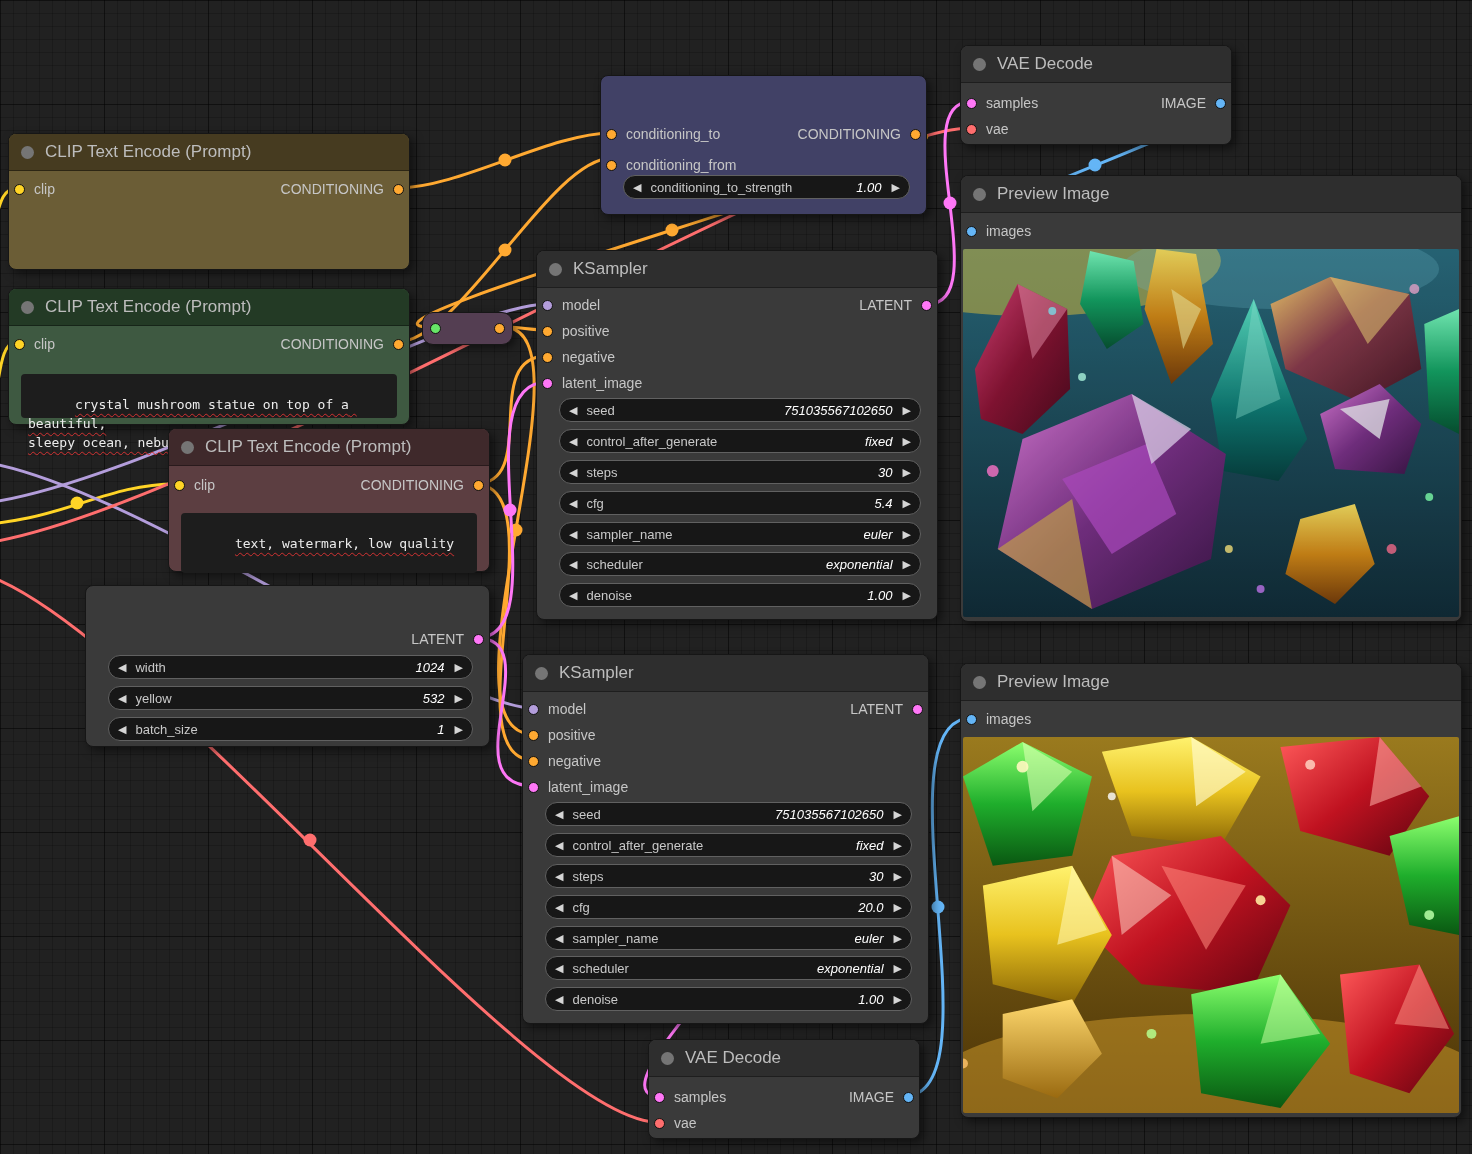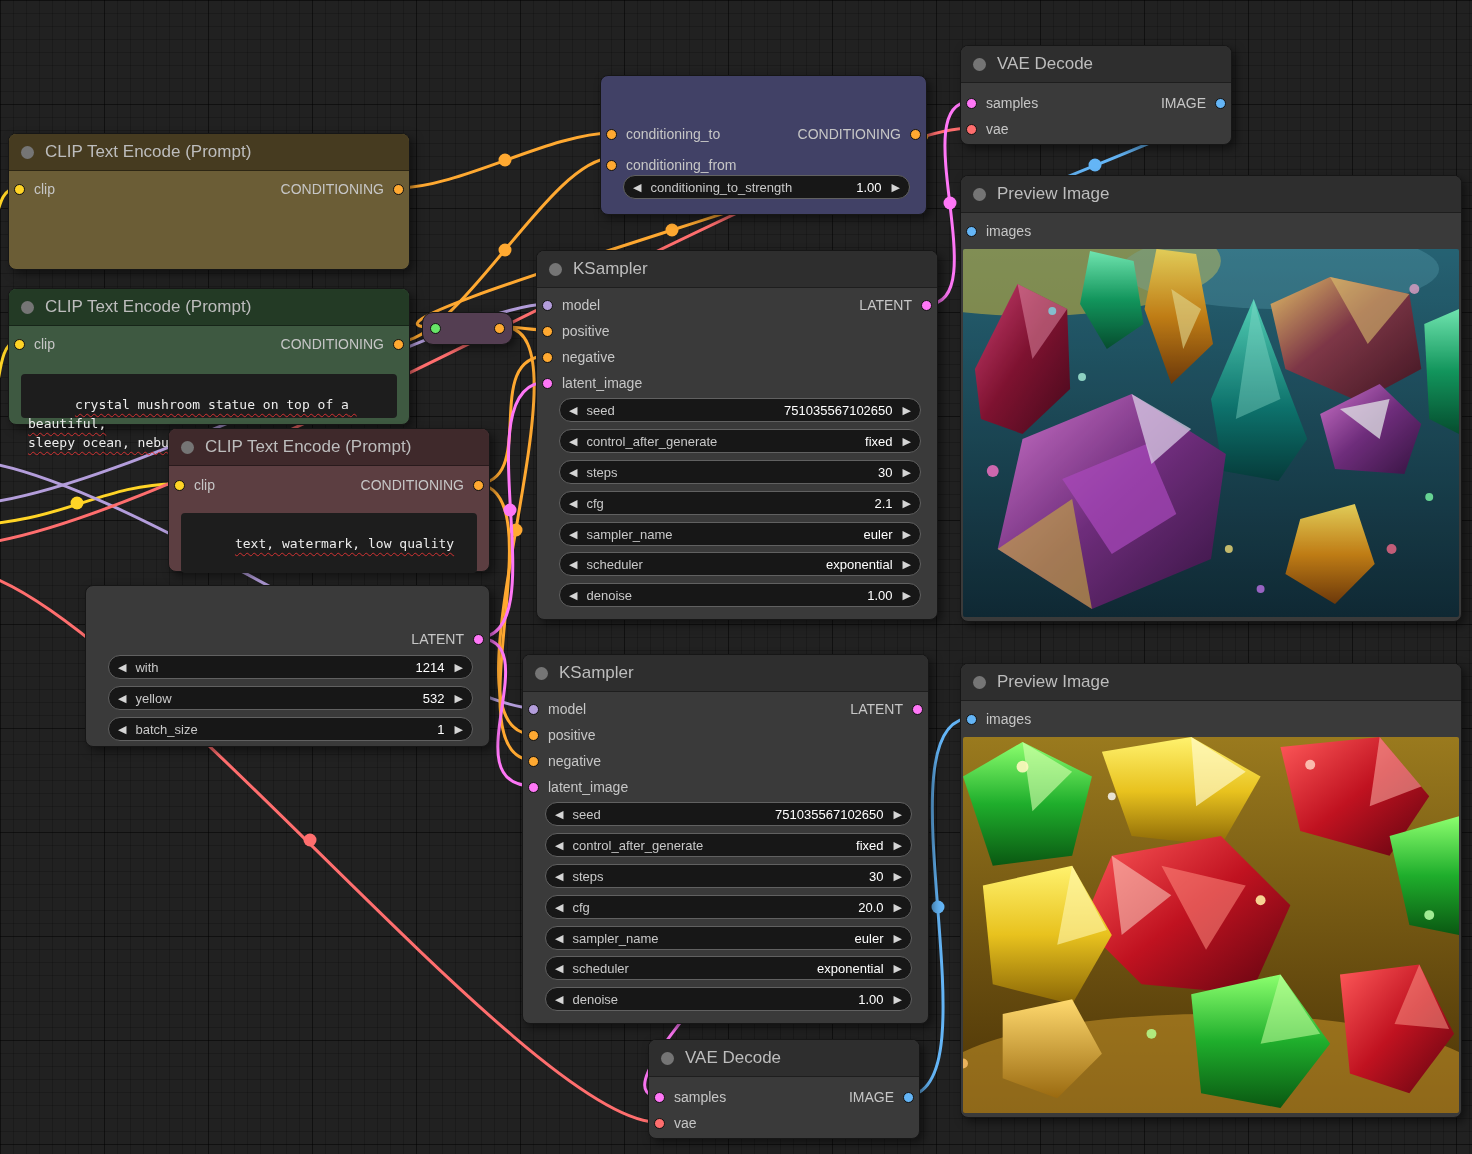--- a/index.html
+++ b/index.html
@@ -40,21 +40,21 @@
   .dot.latent{background:var(--type-latent);}
   .dot.vae{background:var(--type-vae);}
   .dot.image{background:var(--type-image);}
   .widget{
     position:absolute;left:22px;right:16px;height:24px;background:#171717;
     border:1px solid #616161;border-radius:12px;display:flex;align-items:center;
     padding:0 9px;font-size:13px;color:#c9c9c9;box-sizing:border-box;
   }
   .widget .arrow{color:#d5d5d5;font-size:11px;line-height:1;cursor:pointer;flex:0 0 auto;}
   .widget .wname{margin-left:9px;flex:1 1 auto;overflow:hidden;white-space:nowrap;}
-  .widget .wvalue{color:#ffffff;margin-right:10px;white-space:nowrap;}
+  .widget .wvalue{color:#ffffff;margin-right:10px;white-space:nowrap;font-style:italic;}
   .prompt{
     position:absolute;left:12px;right:12px;background:#1d1d1d;border-radius:4px;
     font-family:"DejaVu Sans Mono", monospace;font-size:13px;line-height:1.45;
     color:#ececec;padding:3px 7px;box-sizing:border-box;white-space:pre-wrap;
   }
   .squiggle{text-decoration:underline wavy #d23232 1px;text-underline-offset:3.5px;}
   .img-frame{position:absolute;left:2px;right:2px;overflow:hidden;border-radius:2px;}
   .img-frame svg{display:block;width:100%;height:100%;}
   .reroute{
     position:absolute;z-index:2;border-radius:11px;background:var(--reroute-body);
@@ -224,21 +224,21 @@
     </div>
     <div class="widget" style="top:209px">
       <span class="arrow">◀</span>
       <span class="wname">steps</span>
       <span class="wvalue">30</span>
       <span class="arrow">▶</span>
     </div>
     <div class="widget" style="top:240px">
       <span class="arrow">◀</span>
       <span class="wname">cfg</span>
-      <span class="wvalue">2.1</span>
+      <span class="wvalue">5.4</span>
       <span class="arrow">▶</span>
     </div>
     <div class="widget" style="top:271px">
       <span class="arrow">◀</span>
       <span class="wname">sampler_name</span>
       <span class="wvalue">euler</span>
       <span class="arrow">▶</span>
     </div>
     <div class="widget" style="top:301px">
       <span class="arrow">◀</span>
@@ -323,22 +323,22 @@
     </div>
   </div>
 
   <div class="node" style="left:85px;top:585px;width:403px;height:160px">
     <div class="slot out" style="top:45px">
       <span class="dot latent"></span>
       <span>LATENT</span>
     </div>
     <div class="widget" style="top:69px">
       <span class="arrow">◀</span>
-      <span class="wname">with</span>
-      <span class="wvalue">1214</span>
+      <span class="wname">width</span>
+      <span class="wvalue">1024</span>
       <span class="arrow">▶</span>
     </div>
     <div class="widget" style="top:100px">
       <span class="arrow">◀</span>
       <span class="wname">yellow</span>
       <span class="wvalue">532</span>
       <span class="arrow">▶</span>
     </div>
     <div class="widget" style="top:131px">
       <span class="arrow">◀</span>

